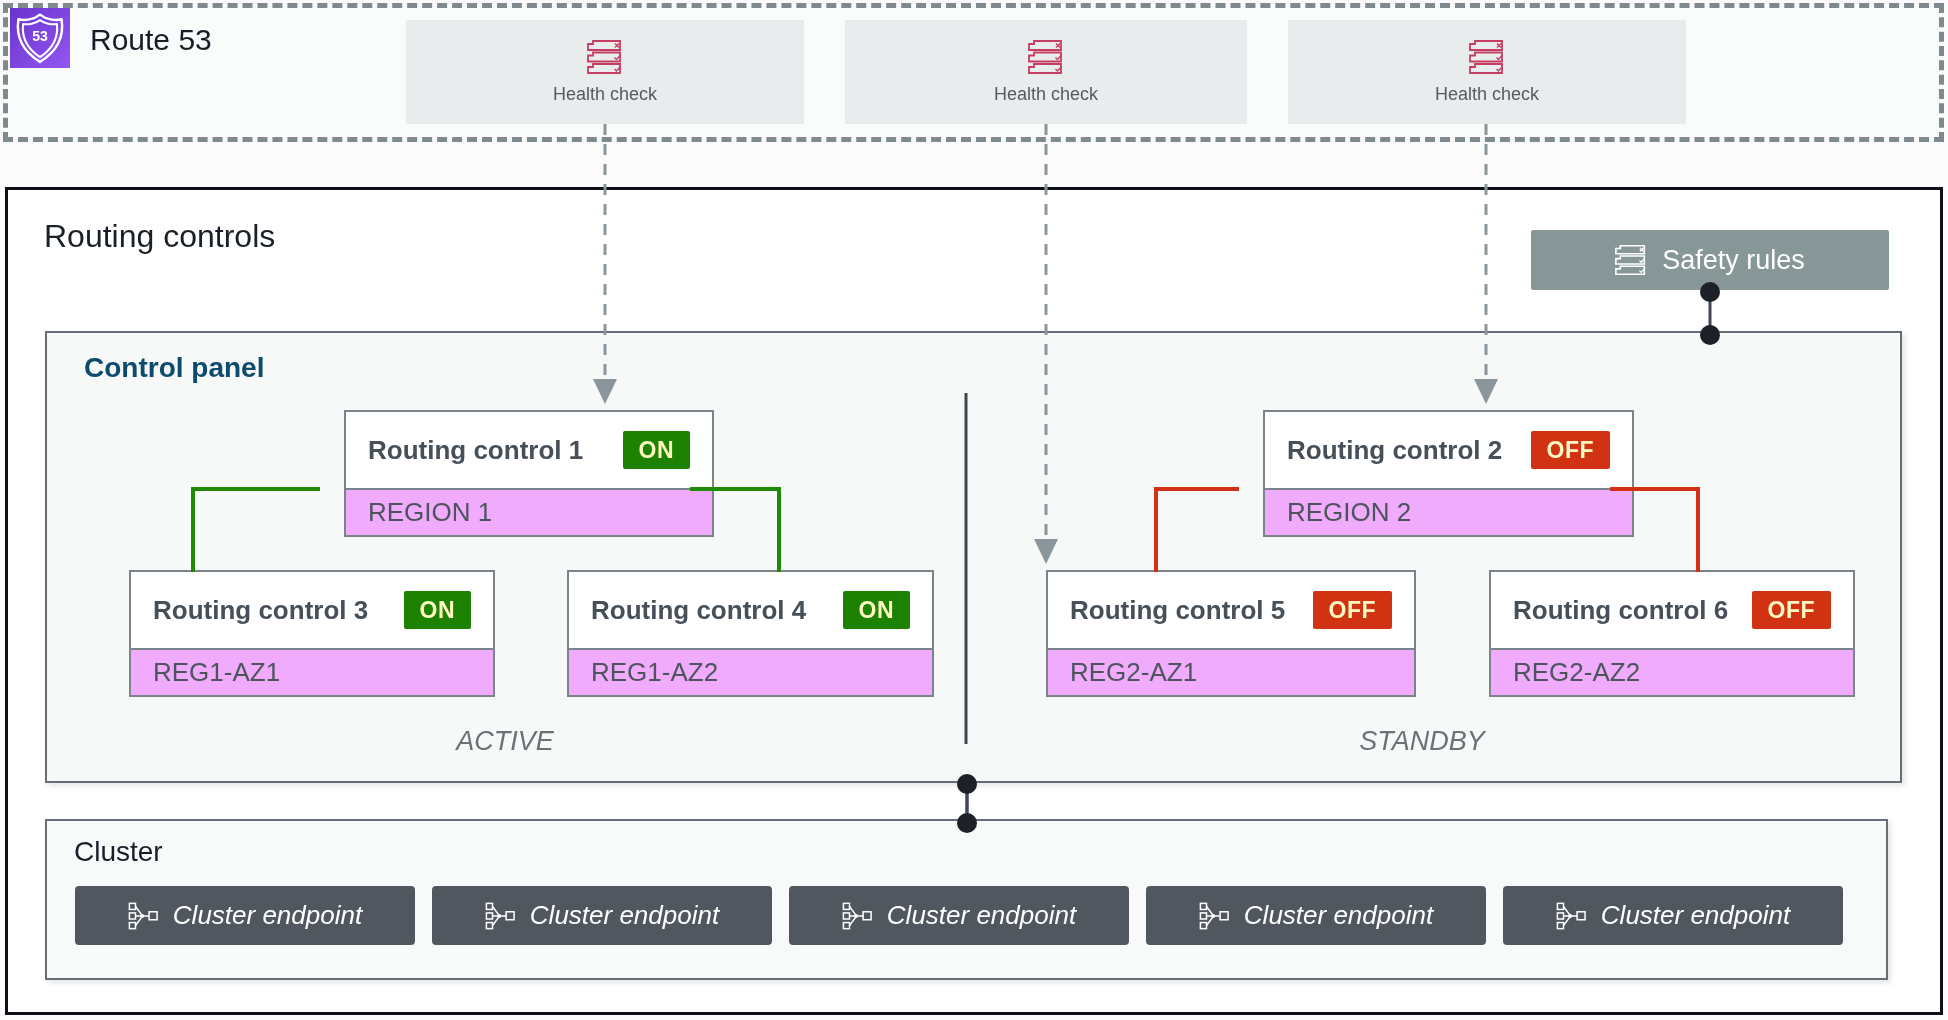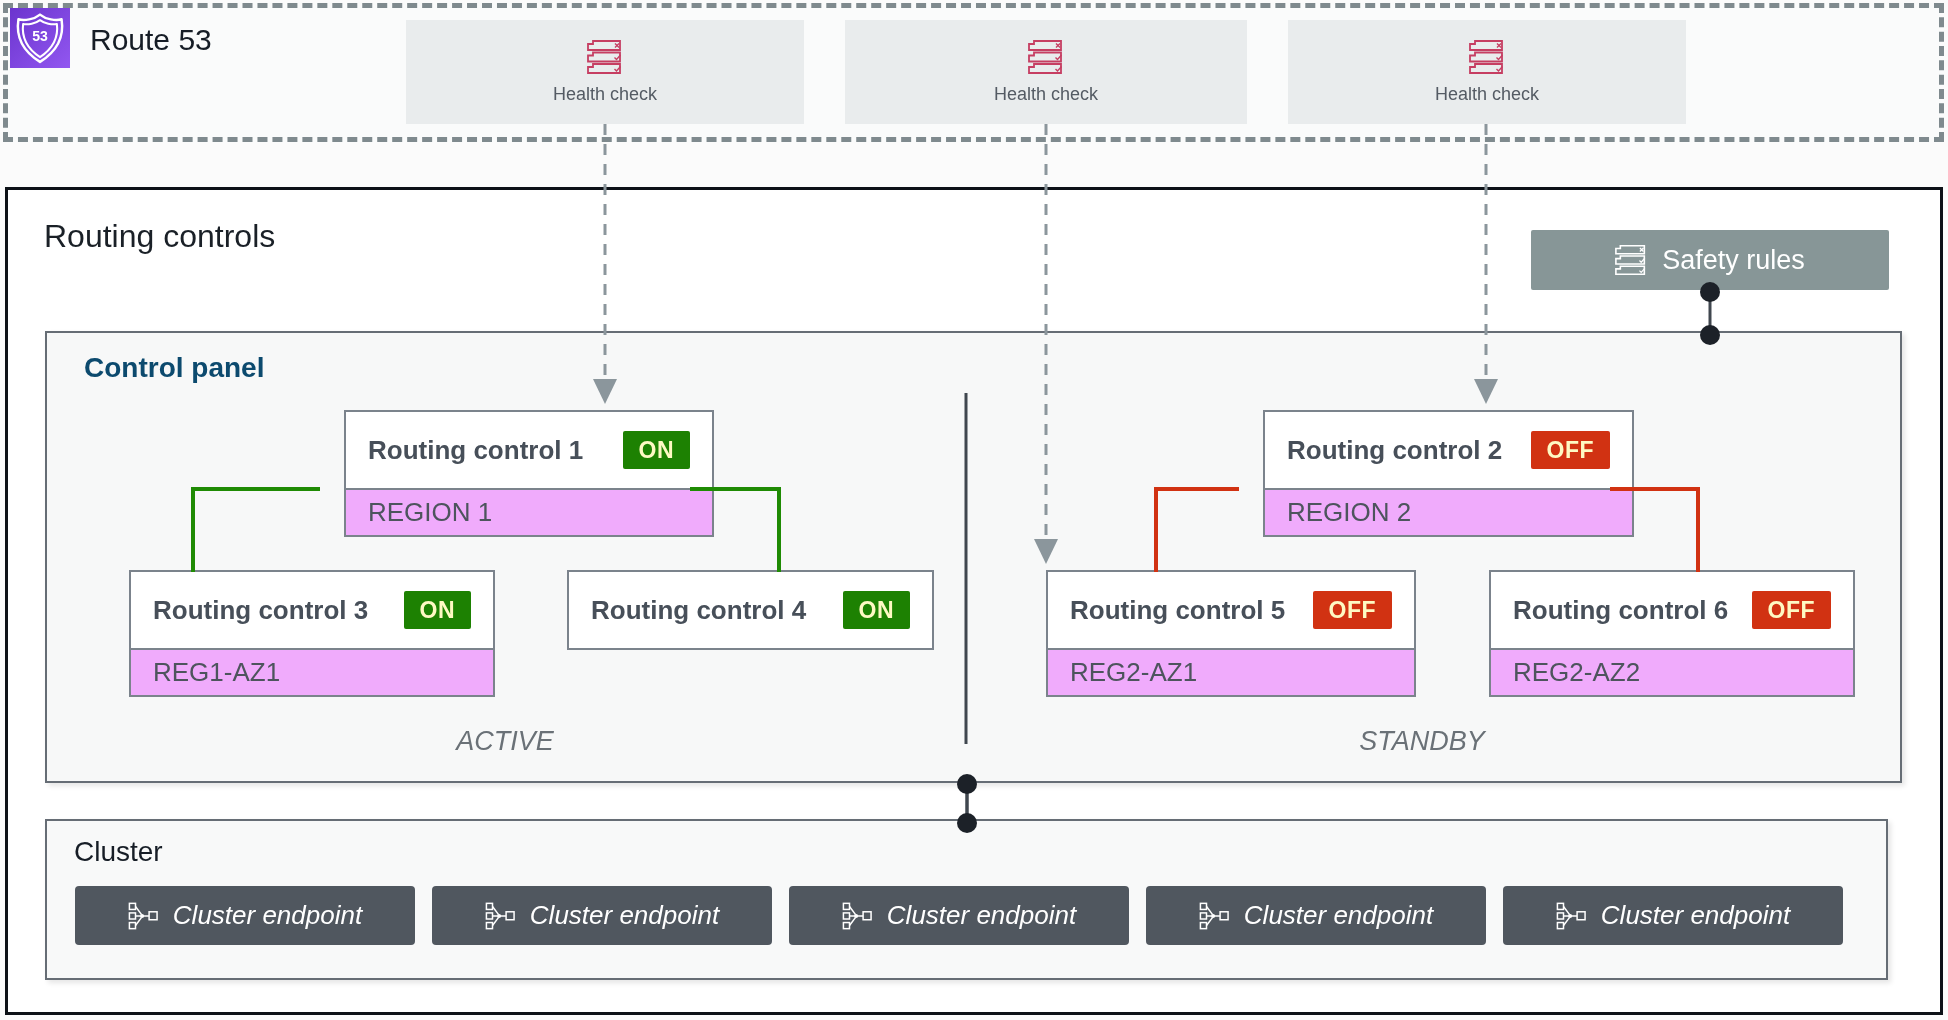--- a/index.html
+++ b/index.html
@@ -167,20 +167,21 @@
       <span class="badge on">ON</span>
     </div>
     <div class="rc-sub">REG1-AZ1</div>
   </div>
 
   <div class="rc rc4">
     <div class="rc-top">
       <span class="rc-name">Routing control 4</span>
       <span class="badge on">ON</span>
     </div>
+    <div class="rc-sub">REG1-AZ2</div>
   </div>
 
   <div class="rc rc5">
     <div class="rc-top">
       <span class="rc-name">Routing control 5</span>
       <span class="badge off">OFF</span>
     </div>
     <div class="rc-sub">REG2-AZ1</div>
   </div>
 

